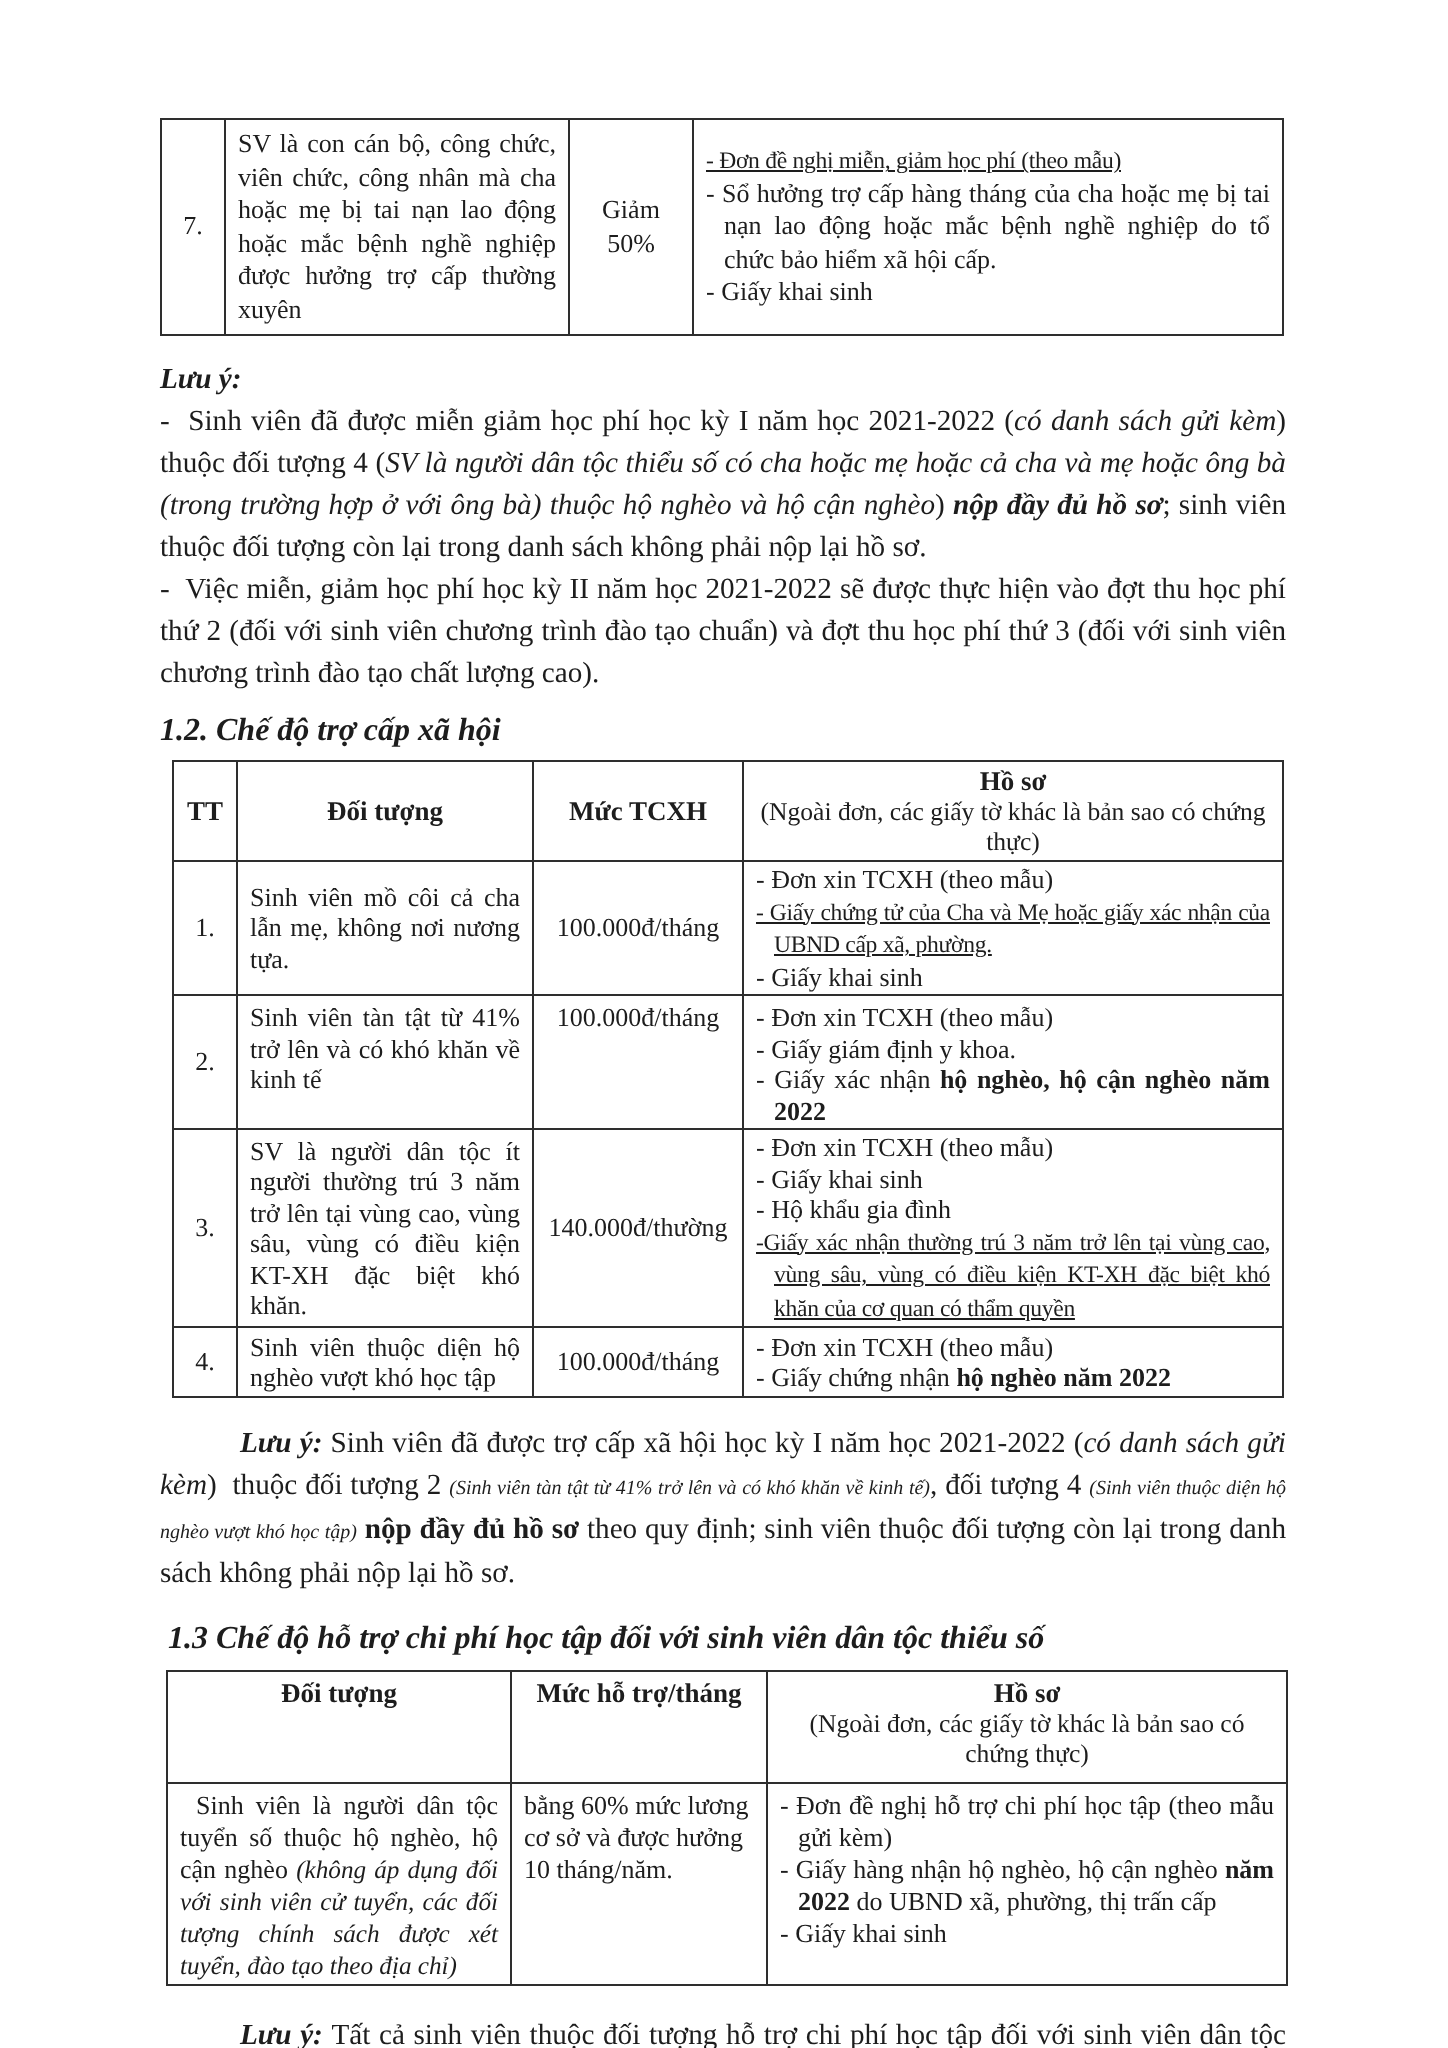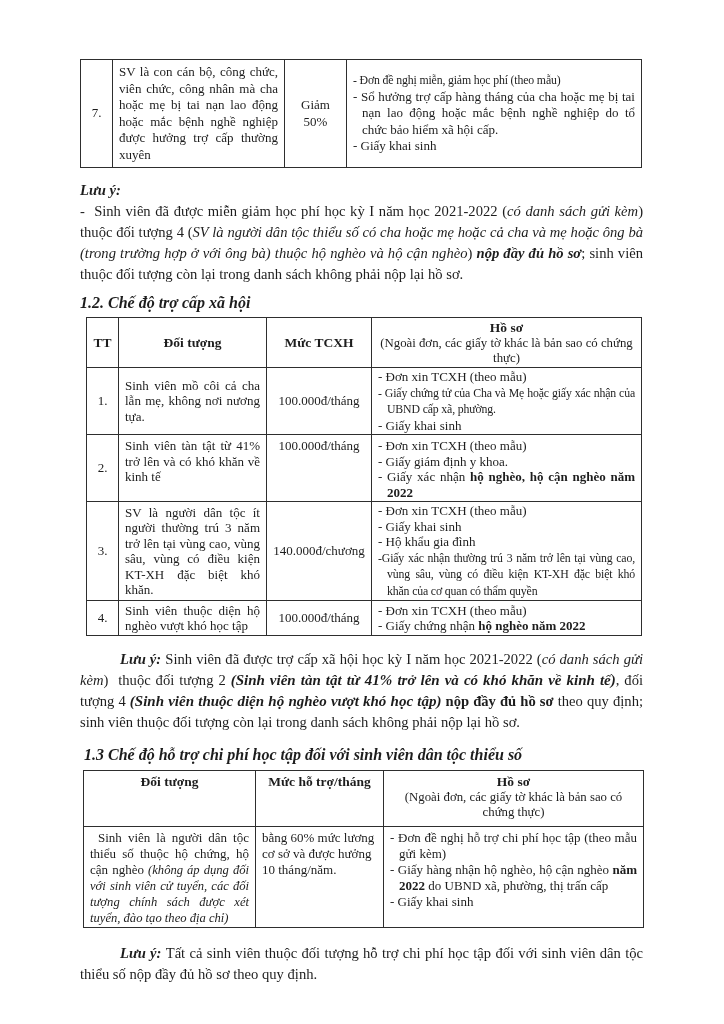--- a/index.html
+++ b/index.html
@@ -50,22 +50,22 @@
   .m-note3{margin-top:15px;}
 
   .heading{font-weight:bold;font-style:italic;font-size:16px;line-height:21px;}
   .h-12{margin:7px 0 4px 0;}
   .h-13{margin:11px 0 5px 4px;}
 
   
   .i{font-style:italic;}
   .b{font-weight:bold;}
   .bi{font-weight:bold;font-style:italic;}
-  .ism{font-style:italic;font-size:15px;font-weight:bold;}
-  .cond{font-size:11.8px;letter-spacing:-0.15px;}
+  .ism{font-style:italic;font-size:10px;}
+  .cond{font-size:11.8px;letter-spacing:-0.15px;text-decoration:underline;}
 </style>
 </head>
 <body>
 
 <div class="page">
 
   <table class="t-top">
     <colgroup>
         <col style="width:32px">
         <col style="width:172px">
@@ -85,20 +85,21 @@
             <div><span>- Sổ hưởng trợ cấp hàng tháng của cha hoặc mẹ bị tai nạn lao động hoặc mắc bệnh nghề nghiệp do tổ chức bảo hiểm xã hội cấp.</span></div>
             <div><span>- Giấy khai sinh</span></div>
           </td>
     </tr>
   </tbody>
     </table>
 
   <div class="m-note1">
     <div class="note-title">Lưu ý:</div>
     <div class="note"><span>-&nbsp; Sinh viên đã được miễn giảm học phí học kỳ I năm học 2021-2022 (</span><span class="i">có danh sách gửi kèm</span><span>) thuộc đối tượng 4 (</span><span class="i">SV là người dân tộc thiểu số có cha hoặc mẹ hoặc cả cha và mẹ hoặc ông bà (trong trường hợp ở với ông bà) thuộc hộ nghèo và hộ cận nghèo</span><span>) </span><span class="bi">nộp đầy đủ hồ sơ</span><span>; sinh viên thuộc đối tượng còn lại trong danh sách không phải nộp lại hồ sơ.</span></div>
+    <div class="note"><span>-&nbsp; Việc miễn, giảm học phí học kỳ II năm học 2021-2022 sẽ được thực hiện vào đợt thu học phí thứ 2 (đối với sinh viên chương trình đào tạo chuẩn) và đợt thu học phí thứ 3 (đối với sinh viên chương trình đào tạo chất lượng cao).</span></div>
   </div>
 
   <div class="heading h-12">1.2. Chế độ trợ cấp xã hội</div>
 
   <table class="t-tcxh">
     <colgroup>
         <col style="width:32px">
         <col style="width:148px">
         <col style="width:105px">
         <col style="width:270px">
@@ -129,21 +130,21 @@
       <td class="c-muc vtop">100.000đ/tháng</td>
       <td class="docs vtop">
             <div><span>- Đơn xin TCXH (theo mẫu)</span></div>
             <div><span>- Giấy giám định y khoa.</span></div>
             <div><span>- Giấy xác nhận </span><span class="b">hộ nghèo, hộ cận nghèo năm 2022</span></div>
           </td>
     </tr>
     <tr style="height:80px;">
       <td class="c-tt">3.</td>
       <td class="c-desc">SV là người dân tộc ít người thường trú 3 năm trở lên tại vùng cao, vùng sâu, vùng có điều kiện KT-XH đặc biệt khó khăn.</td>
-      <td class="c-muc">140.000đ/chương</td>
+      <td class="c-muc">140.000đ/thường</td>
       <td class="docs">
             <div><span>- Đơn xin TCXH (theo mẫu)</span></div>
             <div><span>- Giấy khai sinh</span></div>
             <div><span>- Hộ khẩu gia đình</span></div>
             <div><span class="cond">-Giấy xác nhận thường trú 3 năm trở lên tại vùng cao, vùng sâu, vùng có điều kiện KT-XH đặc biệt khó khăn của cơ quan có thẩm quyền</span></div>
           </td>
     </tr>
     <tr style="height:35px;">
       <td class="c-tt">4.</td>
       <td class="c-desc">Sinh viên thuộc diện hộ nghèo vượt khó học tập</td>
@@ -169,21 +170,21 @@
     <tbody>
         <tr style="height:56px;">
       <th>Đối tượng</th>
       <th>Mức hỗ trợ/tháng</th>
       <th>
         <div>Hồ sơ</div>
         <div class="sub">(Ngoài đơn, các giấy tờ khác là bản sao có chứng thực)</div>
       </th>
     </tr>
     <tr style="height:95px;">
-      <td class="c-desc"><span>Sinh viên là người dân tộc thiểu số thuộc hộ chứng, hộ cận nghèo </span><span class="i">(không áp dụng đối với sinh viên cử tuyển, các đối tượng chính sách được xét tuyển, đào tạo theo địa chỉ)</span></td>
+      <td class="c-desc"><span>Sinh viên là người dân tộc tuyển số thuộc hộ nghèo, hộ cận nghèo </span><span class="i">(không áp dụng đối với sinh viên cử tuyển, các đối tượng chính sách được xét tuyển, đào tạo theo địa chỉ)</span></td>
       <td>bằng 60% mức lương cơ sở và được hưởng 10 tháng/năm.</td>
       <td class="docs">
             <div><span>- Đơn đề nghị hỗ trợ chi phí học tập (theo mẫu gửi kèm)</span></div>
             <div><span>- Giấy hàng nhận hộ nghèo, hộ cận nghèo </span><span class="b">năm 2022</span><span> do UBND xã, phường, thị trấn cấp</span></div>
             <div><span>- Giấy khai sinh</span></div>
           </td>
     </tr>
   </tbody>
     </table>
 

